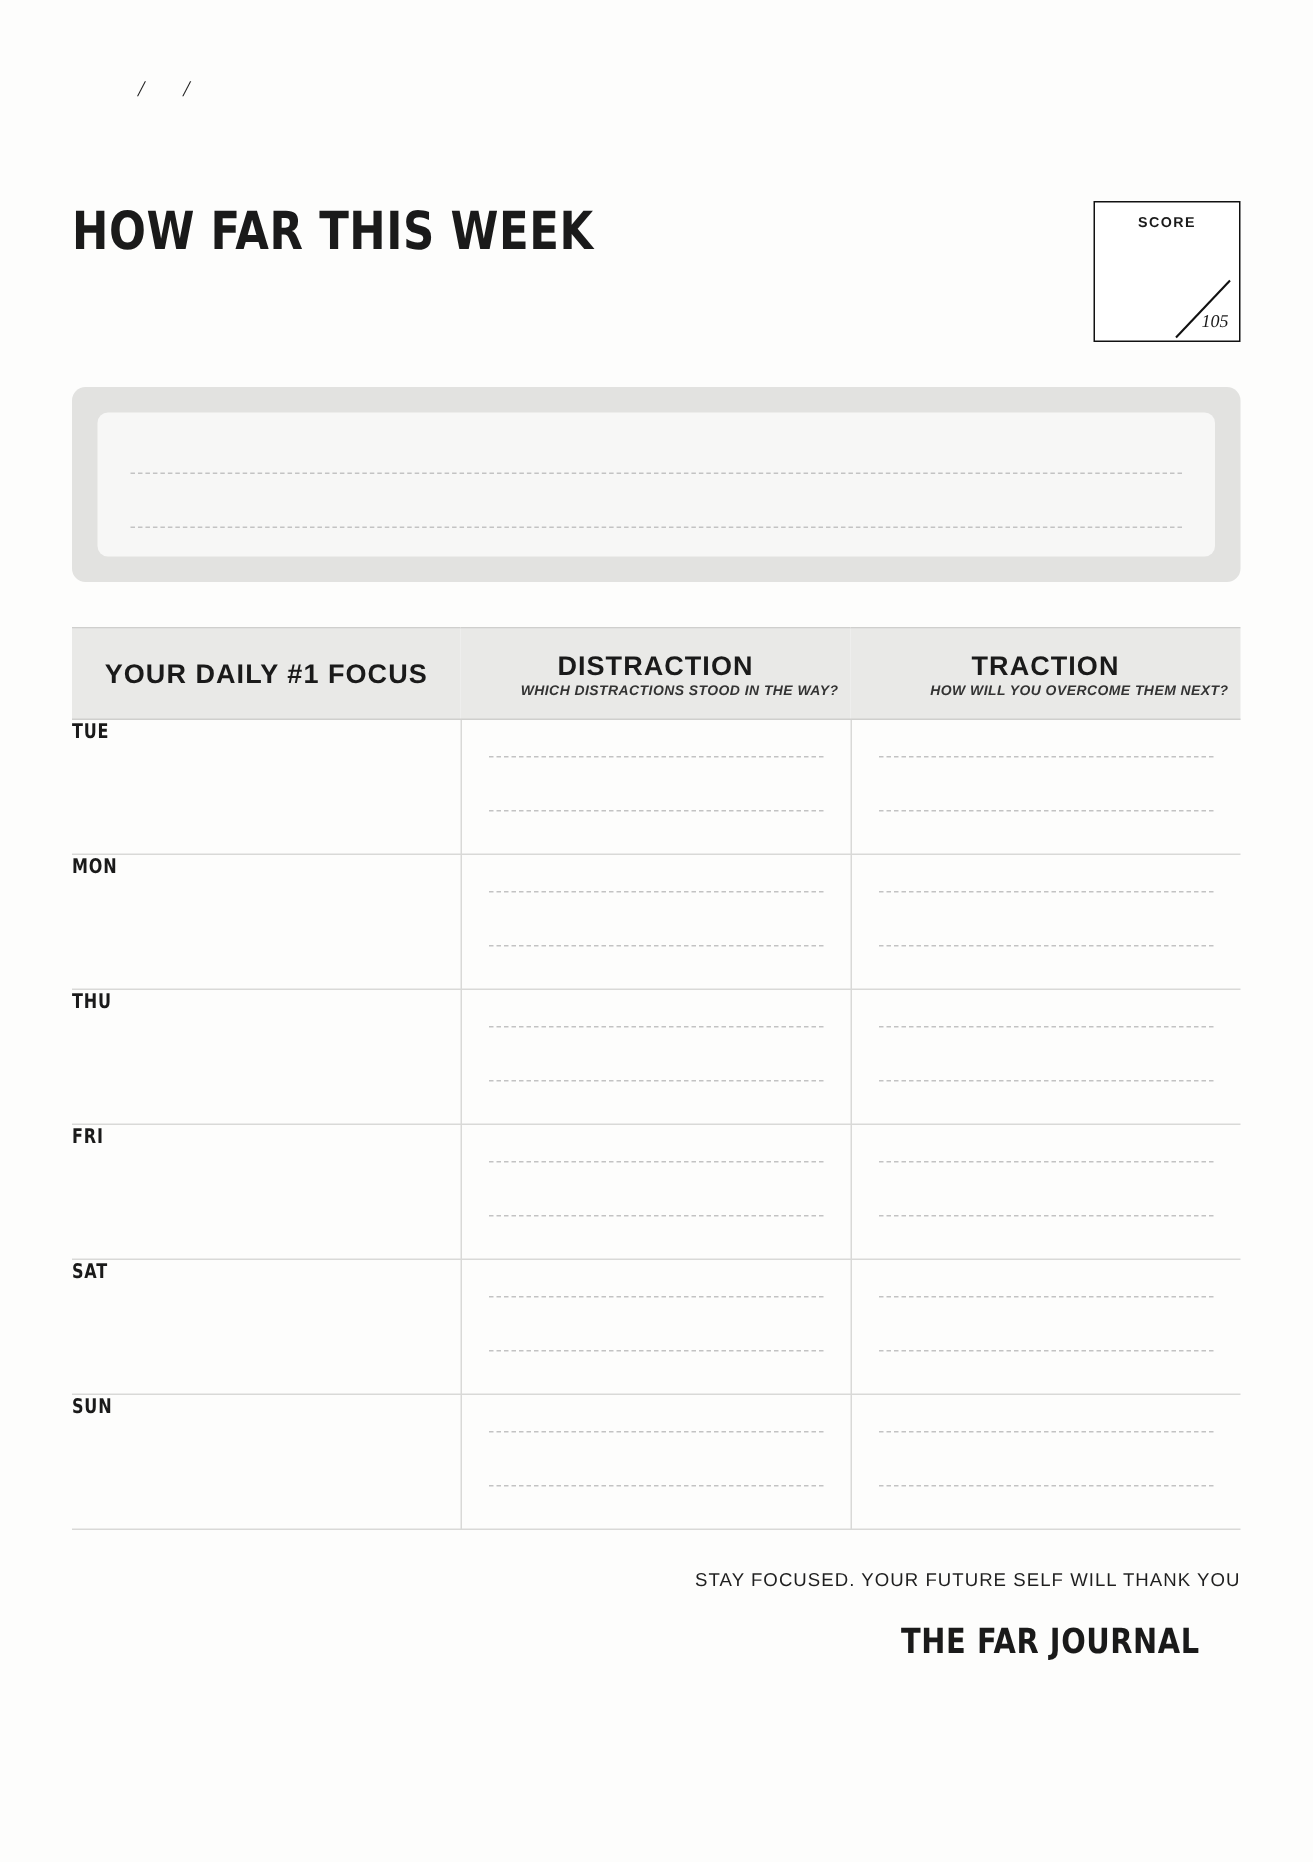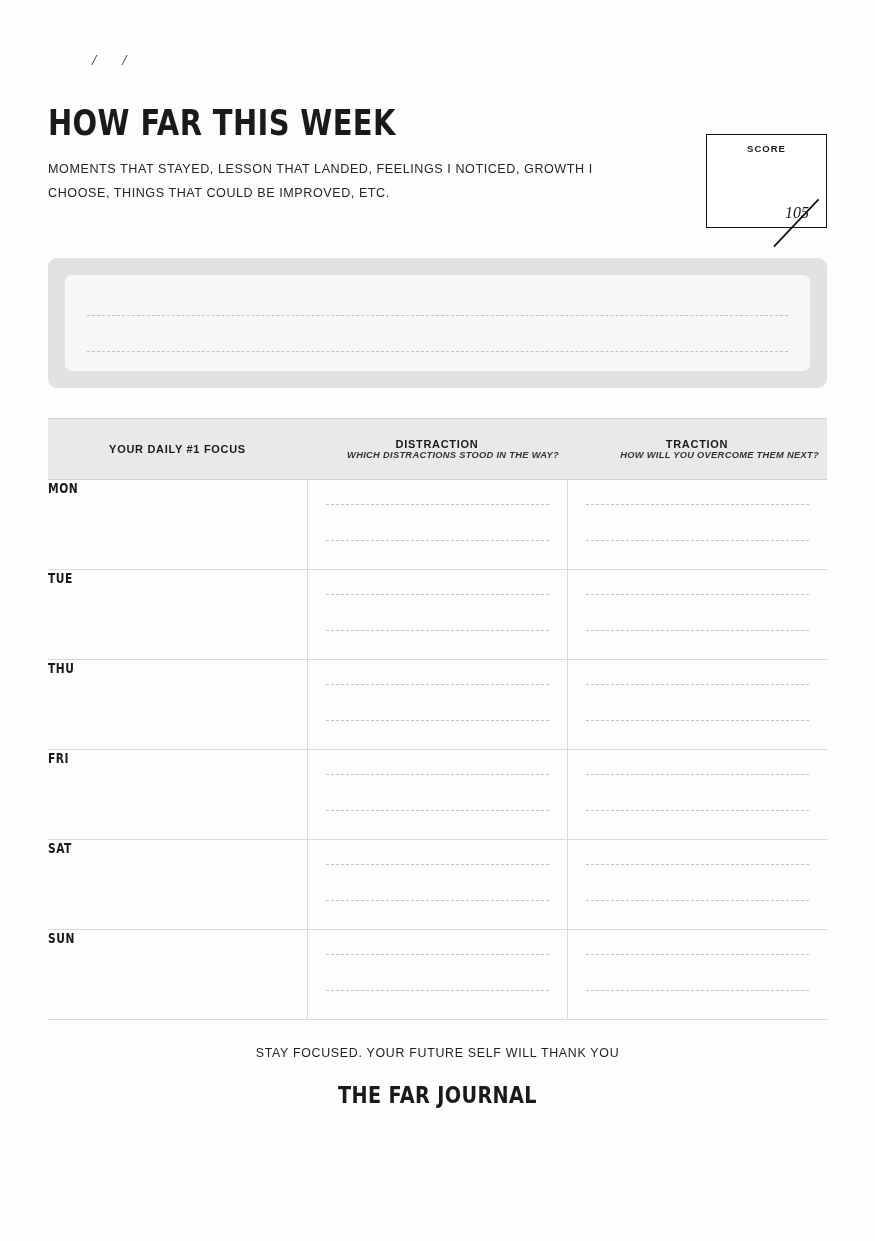--- a/index.html
+++ b/index.html
@@ -80,41 +80,40 @@
   }
 
   
   .scorebox {
     position: relative;
     width: 96px;
     height: 92px;
     border: 1.6px solid #111;
     margin-top: 52px;
     background: #fff;
-    padding-left: 23px;
   }
   .scorebox .slabel {
     position: absolute;
     top: 8px;
     left: 0;
     right: 0;
     text-align: center;
     font-size: 9.5px;
     font-weight: bold;
     letter-spacing: 1px;
   }
   .scorebox .diag {
     position: absolute;
     left: 0; top: 0; right: 0; bottom: 0;
   }
   .scorebox .svalue {
     position: absolute;
-    right: 17px;
+    right: 7px;
     bottom: 5px;
-    font-size: 16px;
+    font-size: 12px;
     font-style: italic;
     font-family: "Liberation Serif", serif;
     color: #1a1a1a;
     margin-left: 36px;
   }
 
   
   .notes-outer {
     margin-top: 30px;
     background: #e2e2e0;
@@ -150,21 +149,21 @@
     border-top: 1px solid #cfcfcd;
     border-bottom: 1px solid #cfcfcd;
     padding: 13px 8px 13px;
     vertical-align: middle;
   }
   .colA { width: 259px; }
   .colB { width: 260px; }
   .colC { width: 260px; }
 
   .th-main {
-    font-size: 11px;
+    font-size: 18px;
     font-weight: bold;
     letter-spacing: 0.7px;
     text-transform: uppercase;
     text-align: center;
   }
   .th-main.left { text-align: center; }
   .th-sub {
     margin-top: 0;
     font-size: 9.3px;
     font-style: italic;
@@ -205,21 +204,21 @@
   .writelines {
     padding: 24px 18px 0 18px;
   }
   .writelines .dotline + .dotline {
     margin-top: 35px;
   }
 
   
   .footer {
     margin-top: 26px;
-    text-align: center;
+    text-align: right;
   }
   .foot-tag {
     font-size: 12.4px;
     letter-spacing: 0.7px;
     text-transform: uppercase;
     color: #1f1f1f;
   }
   .foot-brand {
     margin-top: 22px;
     font-family: "DejaVu Sans Condensed", "Liberation Sans Narrow", "Liberation Sans", sans-serif;
@@ -240,21 +239,20 @@
       <div class="dateslot"></div>
       <div class="dateslash">/</div>
       <div class="dateslot"></div>
       <div class="dateslash">/</div>
       <div class="dateslot"></div>
     </div>
 
     <div class="headrow">
       <div class="headleft">
         <h1 class="title">HOW FAR THIS WEEK</h1>
-        <div class="subtitle">MOMENTS THAT STAYED, LESSON THAT LANDED, FEELINGS I NOTICED, GROWTH I CHOOSE, THINGS THAT COULD BE IMPROVED, ETC.</div>
       </div>
 
       <div class="scorebox">
         <div class="slabel">SCORE</div>
         <svg class="diag" viewBox="0 0 96 92" preserveAspectRatio="none">
           <line x1="54" y1="90" x2="90" y2="52" stroke="#111" stroke-width="1.4"></line>
         </svg>
         <div class="svalue">105</div>
       </div>
     </div>
@@ -285,38 +283,38 @@
           </th>
           <th>
             <div class="th-main">TRACTION</div>
             <div class="th-sub">HOW WILL YOU OVERCOME THEM NEXT?</div>
           </th>
         </tr>
       </thead>
       <tbody>
         <tr>
           <td class="daycell">
+            <div class="dayname">TUE</div>
+          </td>
+          <td class="midcell">
+            <div class="writelines">
+              <div class="dotline"></div>
+              <div class="dotline"></div>
+            </div>
+          </td>
+          <td>
+            <div class="writelines">
+              <div class="dotline"></div>
+              <div class="dotline"></div>
+            </div>
+          </td>
+        </tr>
+        <tr>
+          <td class="daycell">
             <div class="dayname">MON</div>
-          </td>
-          <td class="midcell">
-            <div class="writelines">
-              <div class="dotline"></div>
-              <div class="dotline"></div>
-            </div>
-          </td>
-          <td>
-            <div class="writelines">
-              <div class="dotline"></div>
-              <div class="dotline"></div>
-            </div>
-          </td>
-        </tr>
-        <tr>
-          <td class="daycell">
-            <div class="dayname">TUE</div>
           </td>
           <td class="midcell">
             <div class="writelines">
               <div class="dotline"></div>
               <div class="dotline"></div>
             </div>
           </td>
           <td>
             <div class="writelines">
               <div class="dotline"></div>

